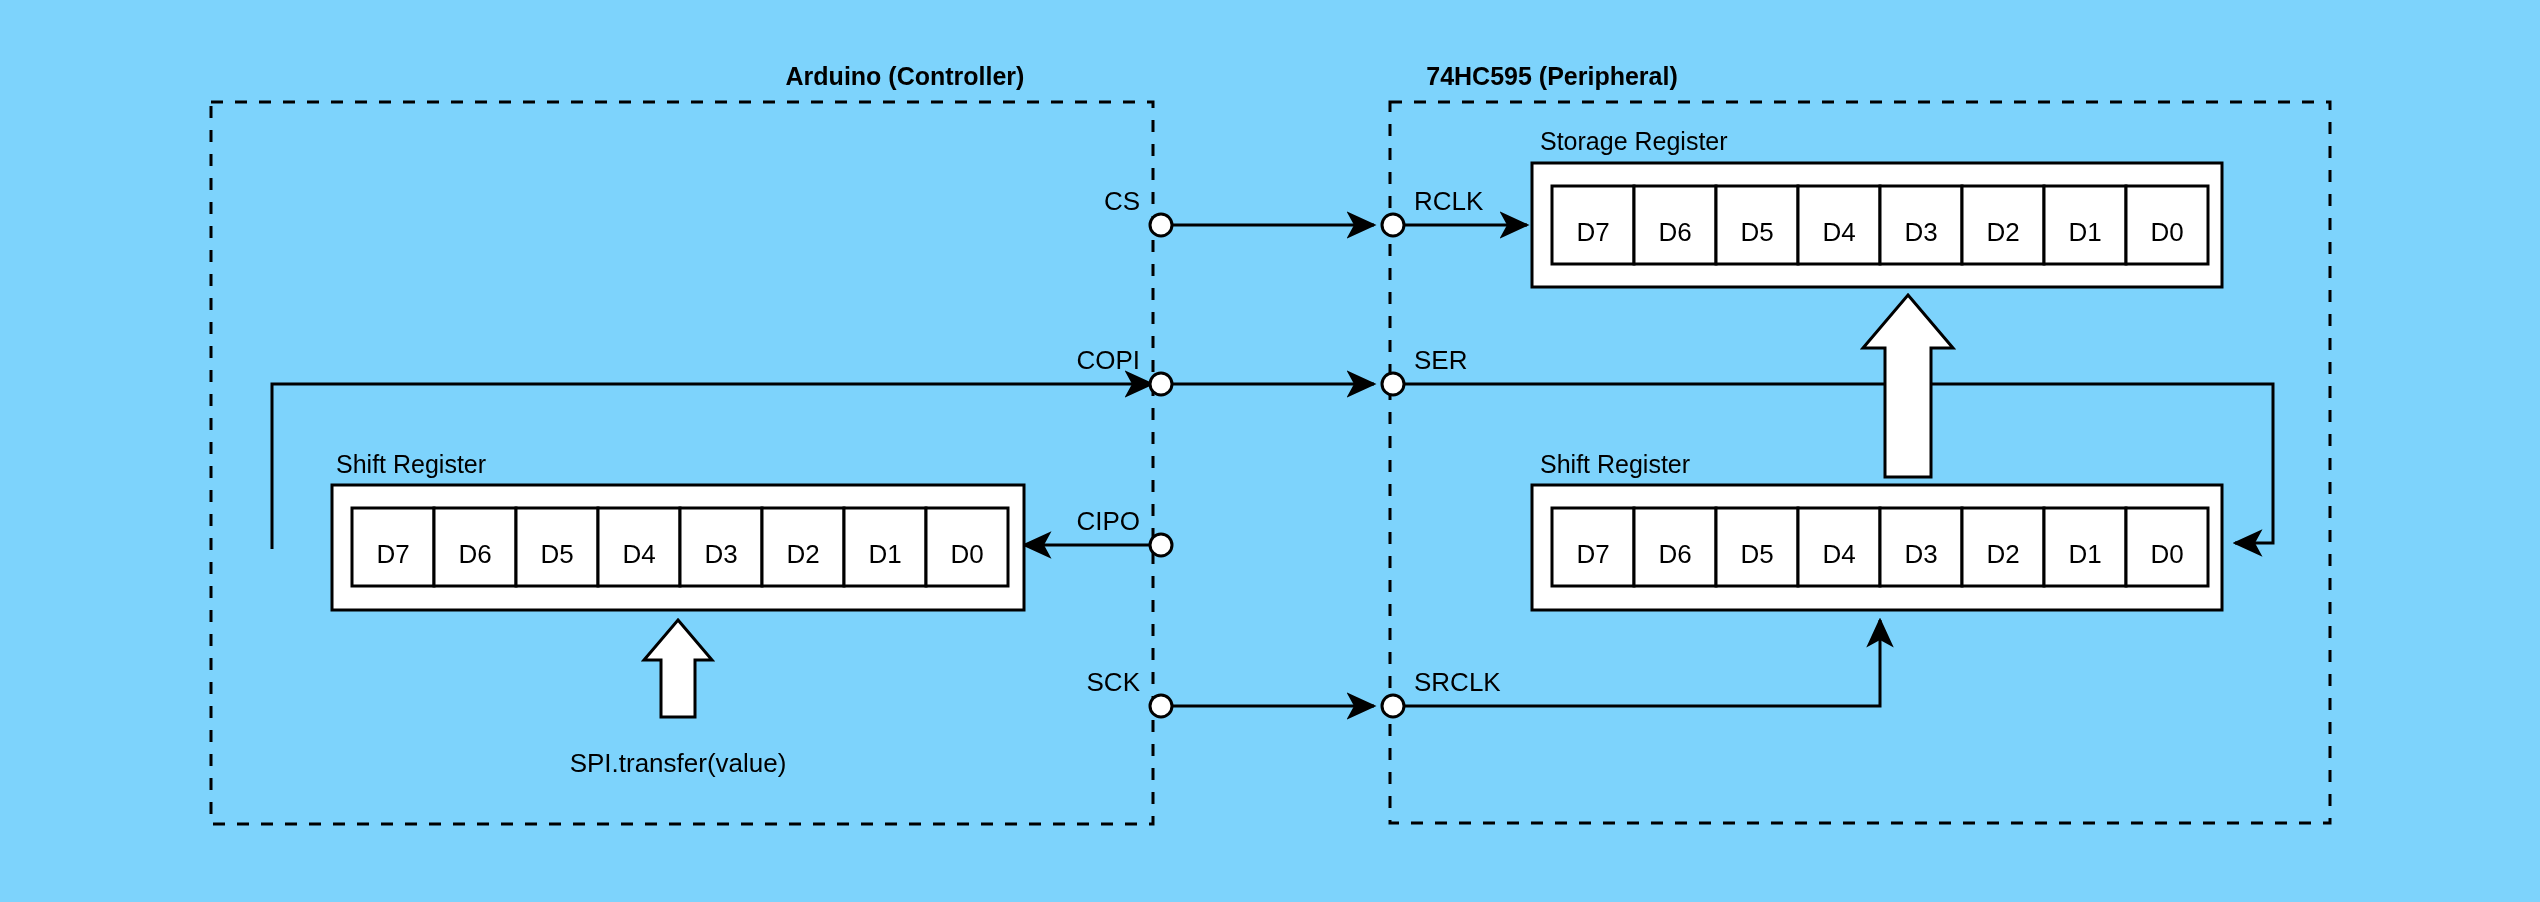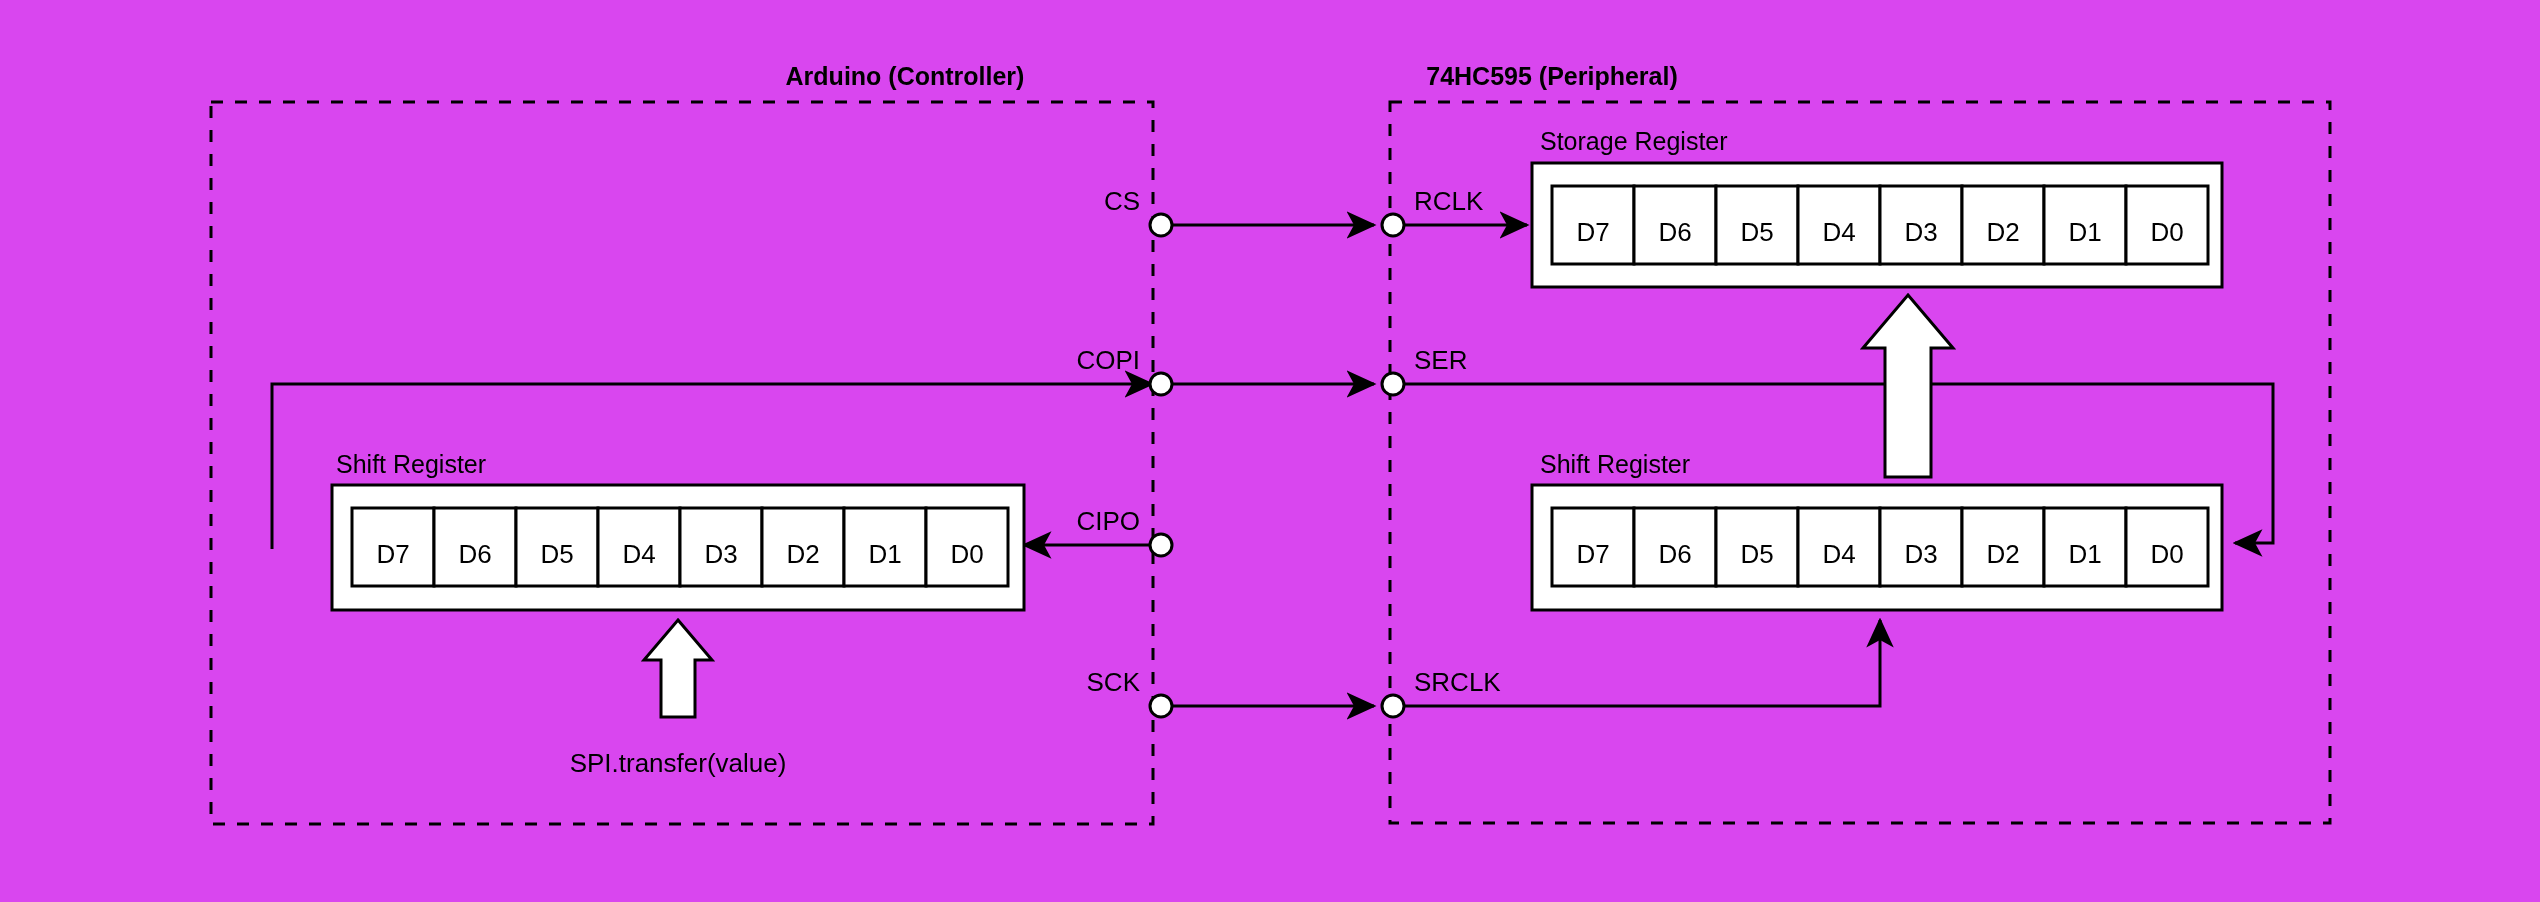--- a/index.html
+++ b/index.html
@@ -10,21 +10,21 @@
   body {
     width: 2540px;
     height: 902px;
     overflow: hidden;
     font-family: "Liberation Sans", sans-serif;
   }
   #diagram-root {
     position: relative;
     width: 2540px;
     height: 902px;
-    background: #d946ef;
+    background: #7dd3fc;
   }
   svg#schematic {
     display: block;
     width: 2540px;
     height: 902px;
   }
   .group-title {
     font-family: "Liberation Sans", sans-serif;
     font-size: 25px;
     font-weight: bold;

